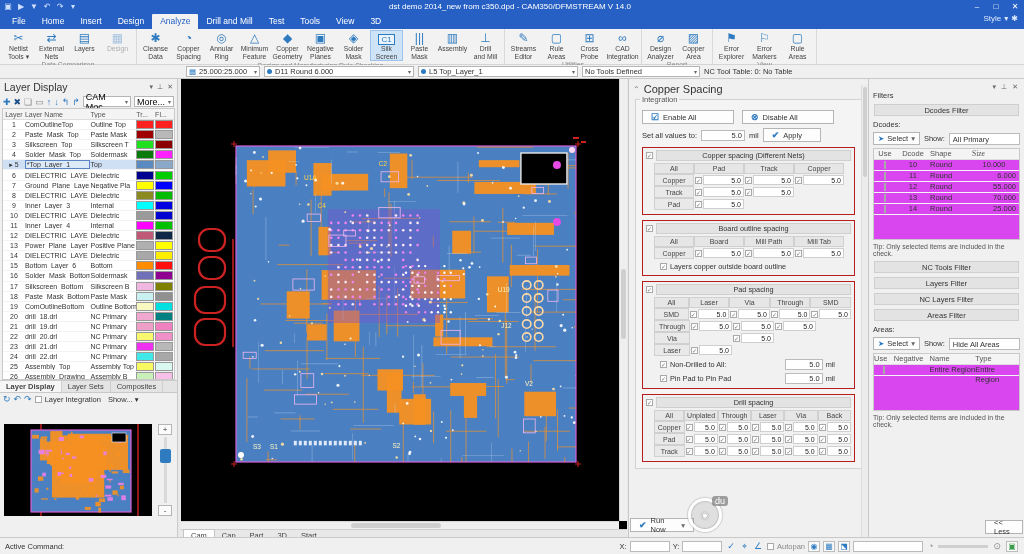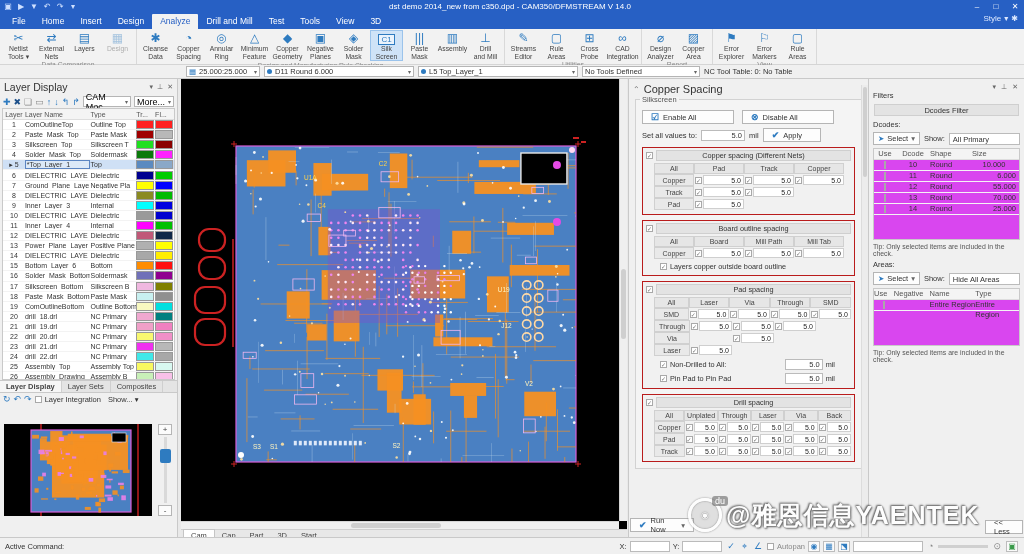--- a/index.html
+++ b/index.html
@@ -1287,21 +1287,21 @@
     <div class="ctab">Start</div>
   </div>
 
 <div id="cs-panel" class="abs">
   <div class="panel-head" style="padding-top:4px">
     <span style="color:#777;margin-right:4px;font-size:8px">⌃</span>
     <span style="font-size:11px">Copper Spacing</span>
   </div>
   <div id="cs-body">
     <div class="groupbox">
-      <span class="gb-label">Silkscreen</span>
+      <span class="gb-label">Integration</span>
       <div class="btnrow">
         <div class="wbtn" style="width:92px">
           <span class="cic">☑</span>
           <span>Enable All</span>
         </div>
         <div class="wbtn" style="width:92px">
           <span class="cic">⊗</span>
           <span>Disable All</span>
         </div>
       </div>
@@ -1580,21 +1580,21 @@
         <span style="color:#666">▾</span>
     </div>
     <span>Show:</span>
     <div class="showbox">All Primary</div>
   </div>
   <div class="ftable" style="height:92px">
     <div class="ft-head" id="dcode-head">
         <span style="width: 22px; text-align: center;">Use</span>
         <span style="width: 34px; text-align: center;">Dcode</span>
         <span style="width: 42px; text-align: left;">Shape</span>
-        <span style="width: 44px; text-align: left;">Size</span>
+        <span style="width: 44px; text-align: left; font-family: Liberation Serif, serif;">Size</span>
       </div>
     <div id="dcode-rows">
         <div class="ft-row">
           <span style="width: 22px; text-align: center;"><span class="chk"></span></span>
           <span style="width: 34px; text-align: center;">10</span>
           <span style="width: 42px;">Round</span>
           <span style="width: 44px; text-align: center;">10.000</span>
         </div>
         <div class="ft-row">
           <span style="width: 22px; text-align: center;"><span class="chk"></span></span>
@@ -1616,20 +1616,26 @@
         </div>
         <div class="ft-row">
           <span style="width: 22px; text-align: center;"><span class="chk"></span></span>
           <span style="width: 34px; text-align: center;">14</span>
           <span style="width: 42px;">Round</span>
           <span style="width: 44px; text-align: right;">25.000</span>
         </div>
       </div>
   </div>
   <div class="tip">Tip: Only selected items are included in the check.</div>
+  <div id="filter-bars">
+      <div class="fbar">NC Tools Filter</div>
+      <div class="fbar">Layers Filter</div>
+      <div class="fbar">NC Layers Filter</div>
+      <div class="fbar">Areas Filter</div>
+    </div>
   <div>Areas:</div>
   <div class="selrow">
     <div class="selbtn">
       <span style="color:#2e7bc0">➤</span>
       <span>Select</span>
         <span style="color:#666">▾</span>
     </div>
     <span>Show:</span>
     <div class="showbox">Hide All Areas</div>
   </div>
@@ -1683,15 +1689,14 @@
     <span class="numbox" style="width:70px"></span>
     <span class="sic" style="color:#888">◔</span>
     <span style="width:50px;height:3px;background:#d0d0d0;display:inline-block"></span>
     <span class="sic" style="color:#888">⊙</span>
     <span class="sibox" style="color:#3a9a4a">▣</span>
   </div>
 </div>
 
 <div id="watermark">
   <div id="wm-logo">◉</div>
-  <div id="wm-text">@雅恩信息YAENTEK</div>
 </div>
 <div id="wm-du">du</div>
 
 </body></html>

